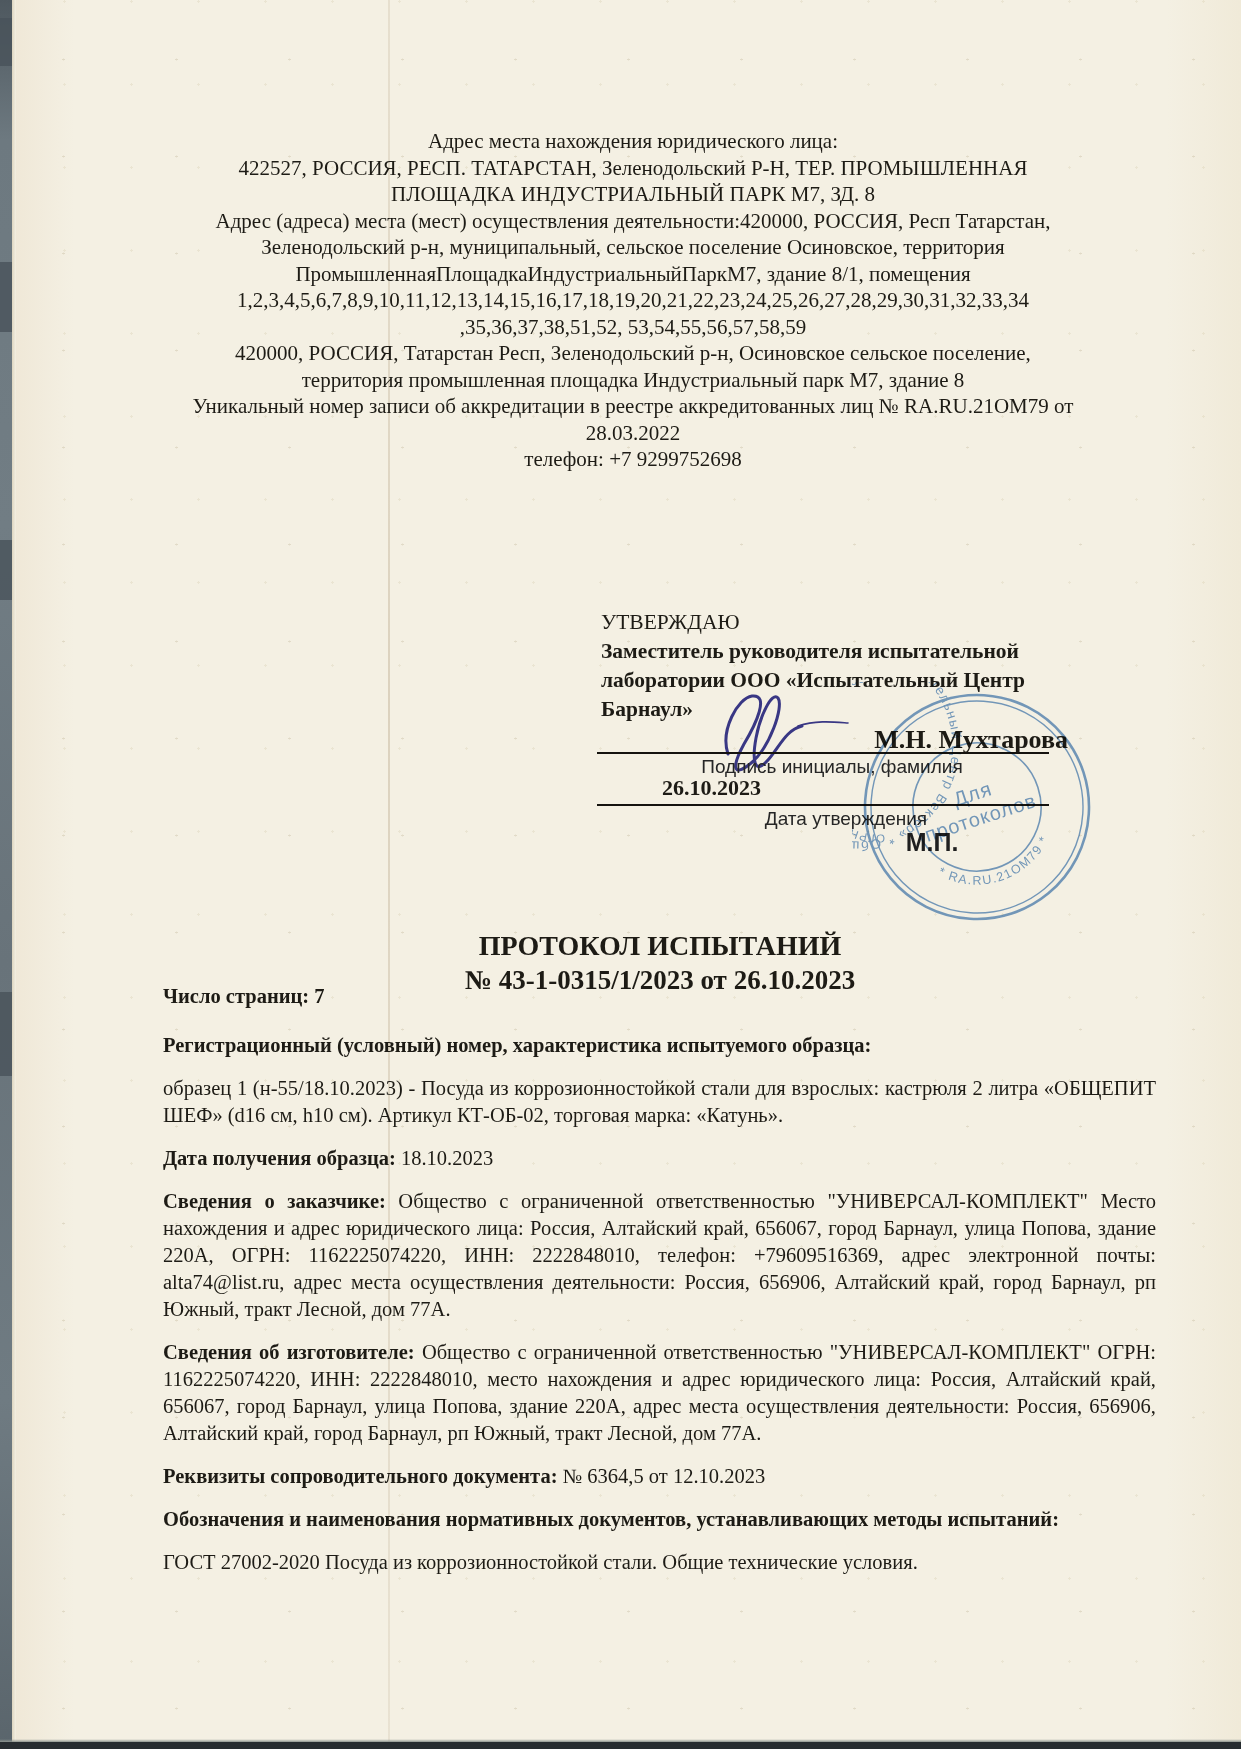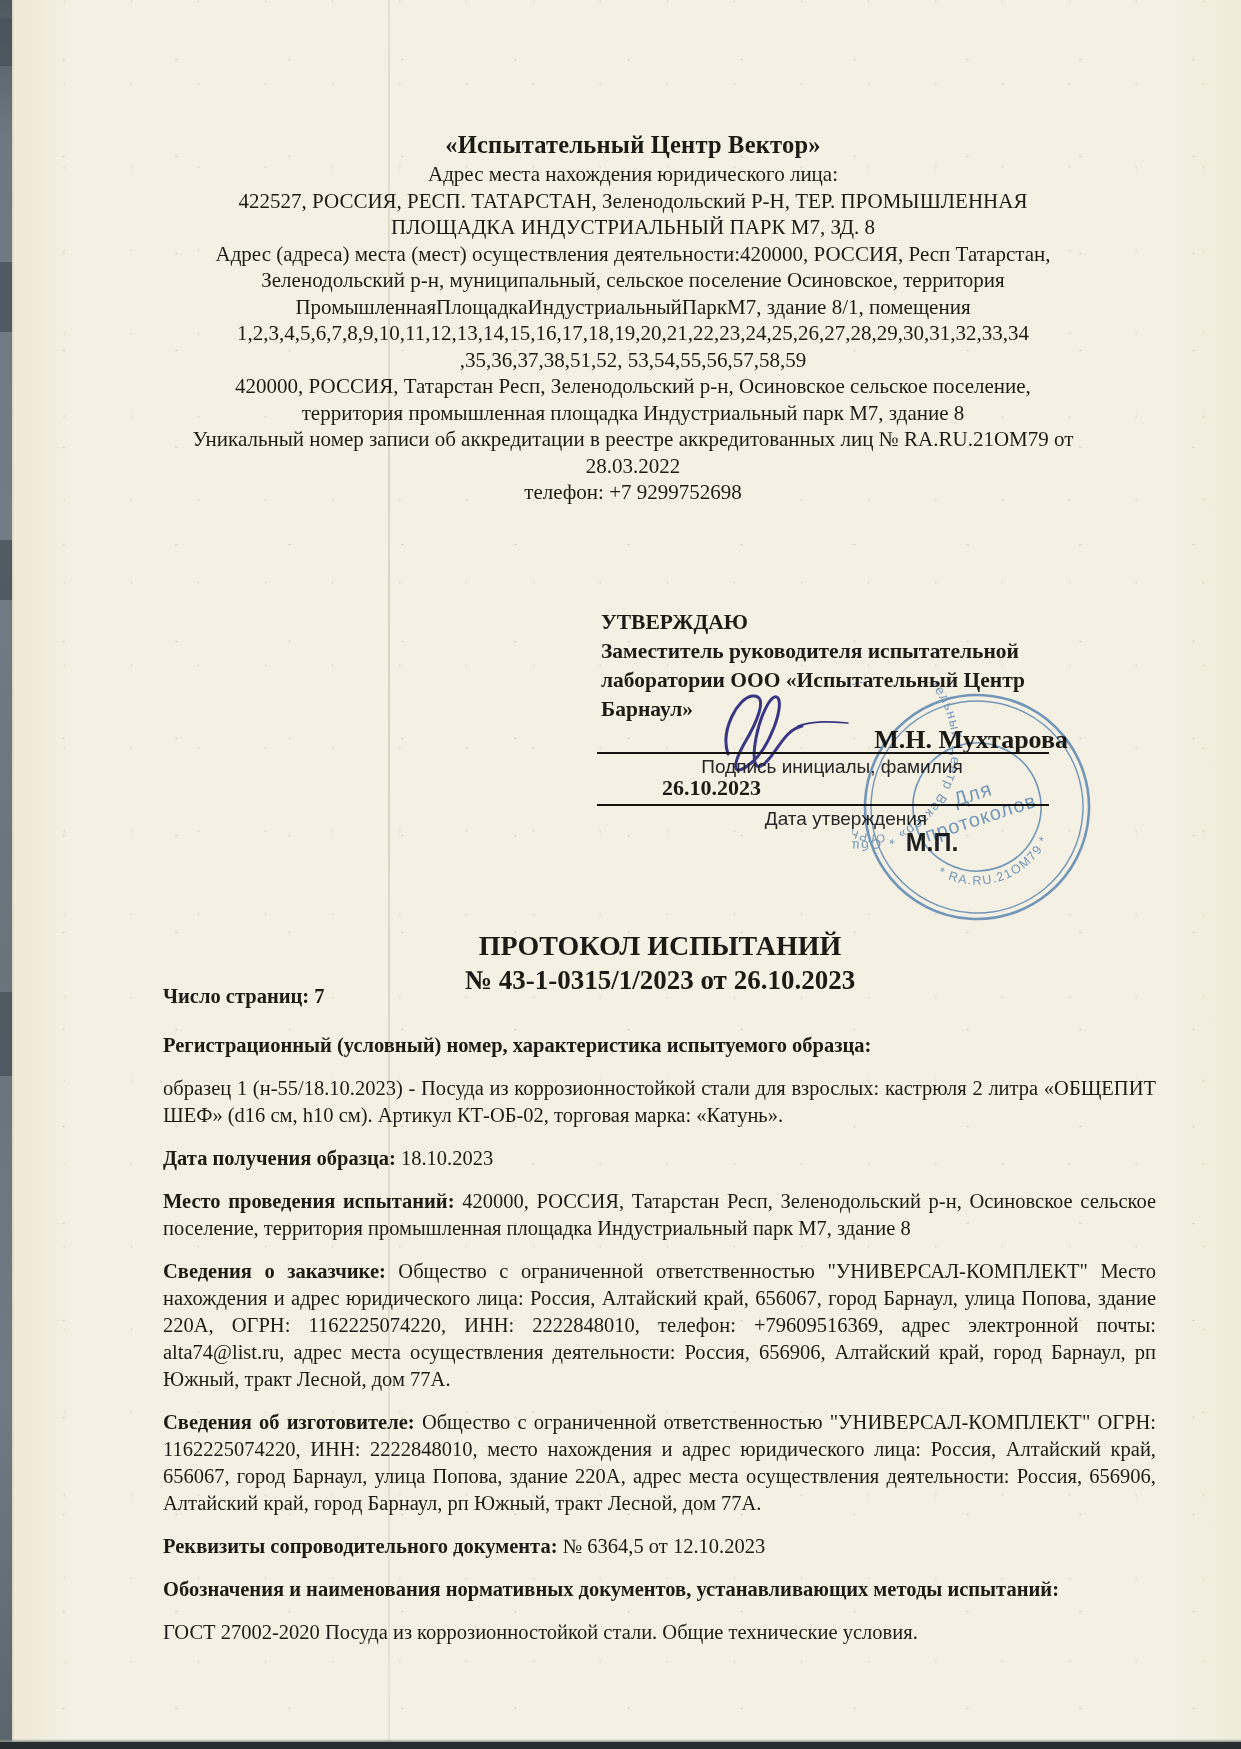--- a/index.html
+++ b/index.html
@@ -25,21 +25,21 @@
   .paper-lip{position:absolute;left:12px;top:0;width:4px;height:100%;background:linear-gradient(90deg,#ddd5c0,#f4f0e3);}
   .edge-bottom{position:absolute;left:0;bottom:0;width:100%;height:7px;background:#272c30;}
   .edge-bottom-soft{position:absolute;left:0;bottom:7px;width:100%;height:3px;background:linear-gradient(180deg,rgba(120,120,110,0),#8d948f);}
   .fold-line{position:absolute;left:388px;top:0;width:2px;height:100%;
     background:linear-gradient(180deg,rgba(168,146,112,.18),rgba(168,146,112,.32) 40%,rgba(168,146,112,.15));}
   
   .header{position:absolute;top:128px;left:128px;width:1010px;text-align:center;
     font-size:21px;line-height:26.5px;}
   .header .org{font-size:24.5px;font-weight:bold;line-height:33px;letter-spacing:.2px;}
   
-  .approval-title{position:absolute;top:608px;left:601px;width:470px;font-weight:bold;font-size:21.5px;line-height:29px;}
+  .approval-title{position:absolute;top:608px;left:601px;width:470px;font-weight:normal;font-size:21.5px;line-height:29px;}
   .approval-role{position:absolute;top:637px;left:601px;width:440px;font-weight:bold;font-size:21.5px;line-height:29px;}
   .sig-name{position:absolute;top:725px;left:858px;width:210px;text-align:right;font-weight:bold;font-size:26px;}
   .sig-line{position:absolute;left:597px;width:452px;height:0;border-top:2px solid #15130f;}
   .line1{top:752px;} .line2{top:804px;}
   .caption{position:absolute;width:340px;text-align:center;
     font-family:"Liberation Sans","DejaVu Sans",sans-serif;font-size:19px;color:#262626;}
   .caption1{top:756px;left:662px;}
   .caption2{top:808px;left:676px;}
   .approval-date{position:absolute;top:775px;left:662px;width:340px;font-weight:bold;font-size:22px;}
   .mp{position:absolute;top:828px;left:872px;width:120px;text-align:center;
@@ -70,21 +70,20 @@
   <div class="edge-left-patch" style="top:18px;height:48px;"></div>
   <div class="edge-left-patch" style="top:262px;height:70px;"></div>
   <div class="edge-left-patch" style="top:540px;height:60px;"></div>
   <div class="edge-left-patch" style="top:992px;height:84px;"></div>
   <div class="paper-lip"></div>
   <div class="fold-line"></div>
   <div class="edge-bottom-soft"></div>
   <div class="edge-bottom"></div>
 
   <div class="header">
-    <div class="org">«Испытательный Центр Вектор»</div>
     <div>Адрес места нахождения юридического лица:</div>
     <div>422527, РОССИЯ, РЕСП. ТАТАРСТАН, Зеленодольский Р-Н, ТЕР. ПРОМЫШЛЕННАЯ</div>
     <div>ПЛОЩАДКА ИНДУСТРИАЛЬНЫЙ ПАРК М7, ЗД. 8</div>
     <div>Адрес (адреса) места (мест) осуществления деятельности:420000, РОССИЯ, Респ Татарстан,</div>
     <div>Зеленодольский р-н, муниципальный, сельское поселение Осиновское, территория</div>
     <div>ПромышленнаяПлощадкаИндустриальныйПаркМ7, здание 8/1, помещения</div>
     <div>1,2,3,4,5,6,7,8,9,10,11,12,13,14,15,16,17,18,19,20,21,22,23,24,25,26,27,28,29,30,31,32,33,34</div>
     <div>,35,36,37,38,51,52, 53,54,55,56,57,58,59</div>
     <div>420000, РОССИЯ, Татарстан Респ, Зеленодольский р-н, Осиновское сельское поселение,</div>
     <div>территория промышленная площадка Индустриальный парк М7, здание 8</div>
@@ -140,21 +139,20 @@
 
   <div class="body">
     <p class="gap"><b class="lbl">Число страниц:</b> <b>7</b></p>
 
     <p><b class="lbl">Регистрационный (условный) номер, характеристика испытуемого образца:</b></p>
 
     <p class="just">образец 1 (н-55/18.10.2023) - Посуда из коррозионностойкой стали для взрослых: кастрюля 2 литра «ОБЩЕПИТ ШЕФ»  (d16 см, h10 см). Артикул КТ-ОБ-02, торговая марка: «Катунь».</p>
 
     <p><b class="lbl">Дата получения образца:</b> <span>18.10.2023</span></p>
 
-    <p class="just"><b class="lbl">Место проведения испытаний:</b> <span>420000, РОССИЯ, Татарстан Респ, Зеленодольский р-н, Осиновское сельское поселение, территория промышленная площадка Индустриальный парк М7, здание 8</span></p>
 
     <p class="just"><b class="lbl">Сведения о заказчике:</b> <span>Общество с ограниченной ответственностью "УНИВЕРСАЛ-КОМПЛЕКТ" Место нахождения и адрес юридического лица: Россия, Алтайский край, 656067, город Барнаул, улица Попова, здание 220А, ОГРН: 1162225074220, ИНН: 2222848010, телефон: +79609516369, адрес электронной почты: alta74@list.ru, адрес места осуществления деятельности: Россия, 656906, Алтайский край, город Барнаул, рп Южный, тракт Лесной, дом 77А.</span></p>
 
     <p class="just"><b class="lbl">Сведения об изготовителе:</b> <span>Общество с ограниченной ответственностью "УНИВЕРСАЛ-КОМПЛЕКТ" ОГРН: 1162225074220, ИНН: 2222848010, место нахождения и адрес юридического лица: Россия, Алтайский край, 656067, город Барнаул, улица Попова, здание 220А, адрес места осуществления деятельности: Россия, 656906, Алтайский край, город Барнаул, рп Южный, тракт Лесной, дом 77А.</span></p>
 
     <p><b class="lbl">Реквизиты сопроводительного документа:</b> <span>№ 6364,5  от 12.10.2023</span></p>
 
     <p><b class="lbl">Обозначения и наименования нормативных документов, устанавливающих методы испытаний:</b></p>
 
     <p>ГОСТ 27002-2020 Посуда из коррозионностойкой стали. Общие технические условия.</p>

